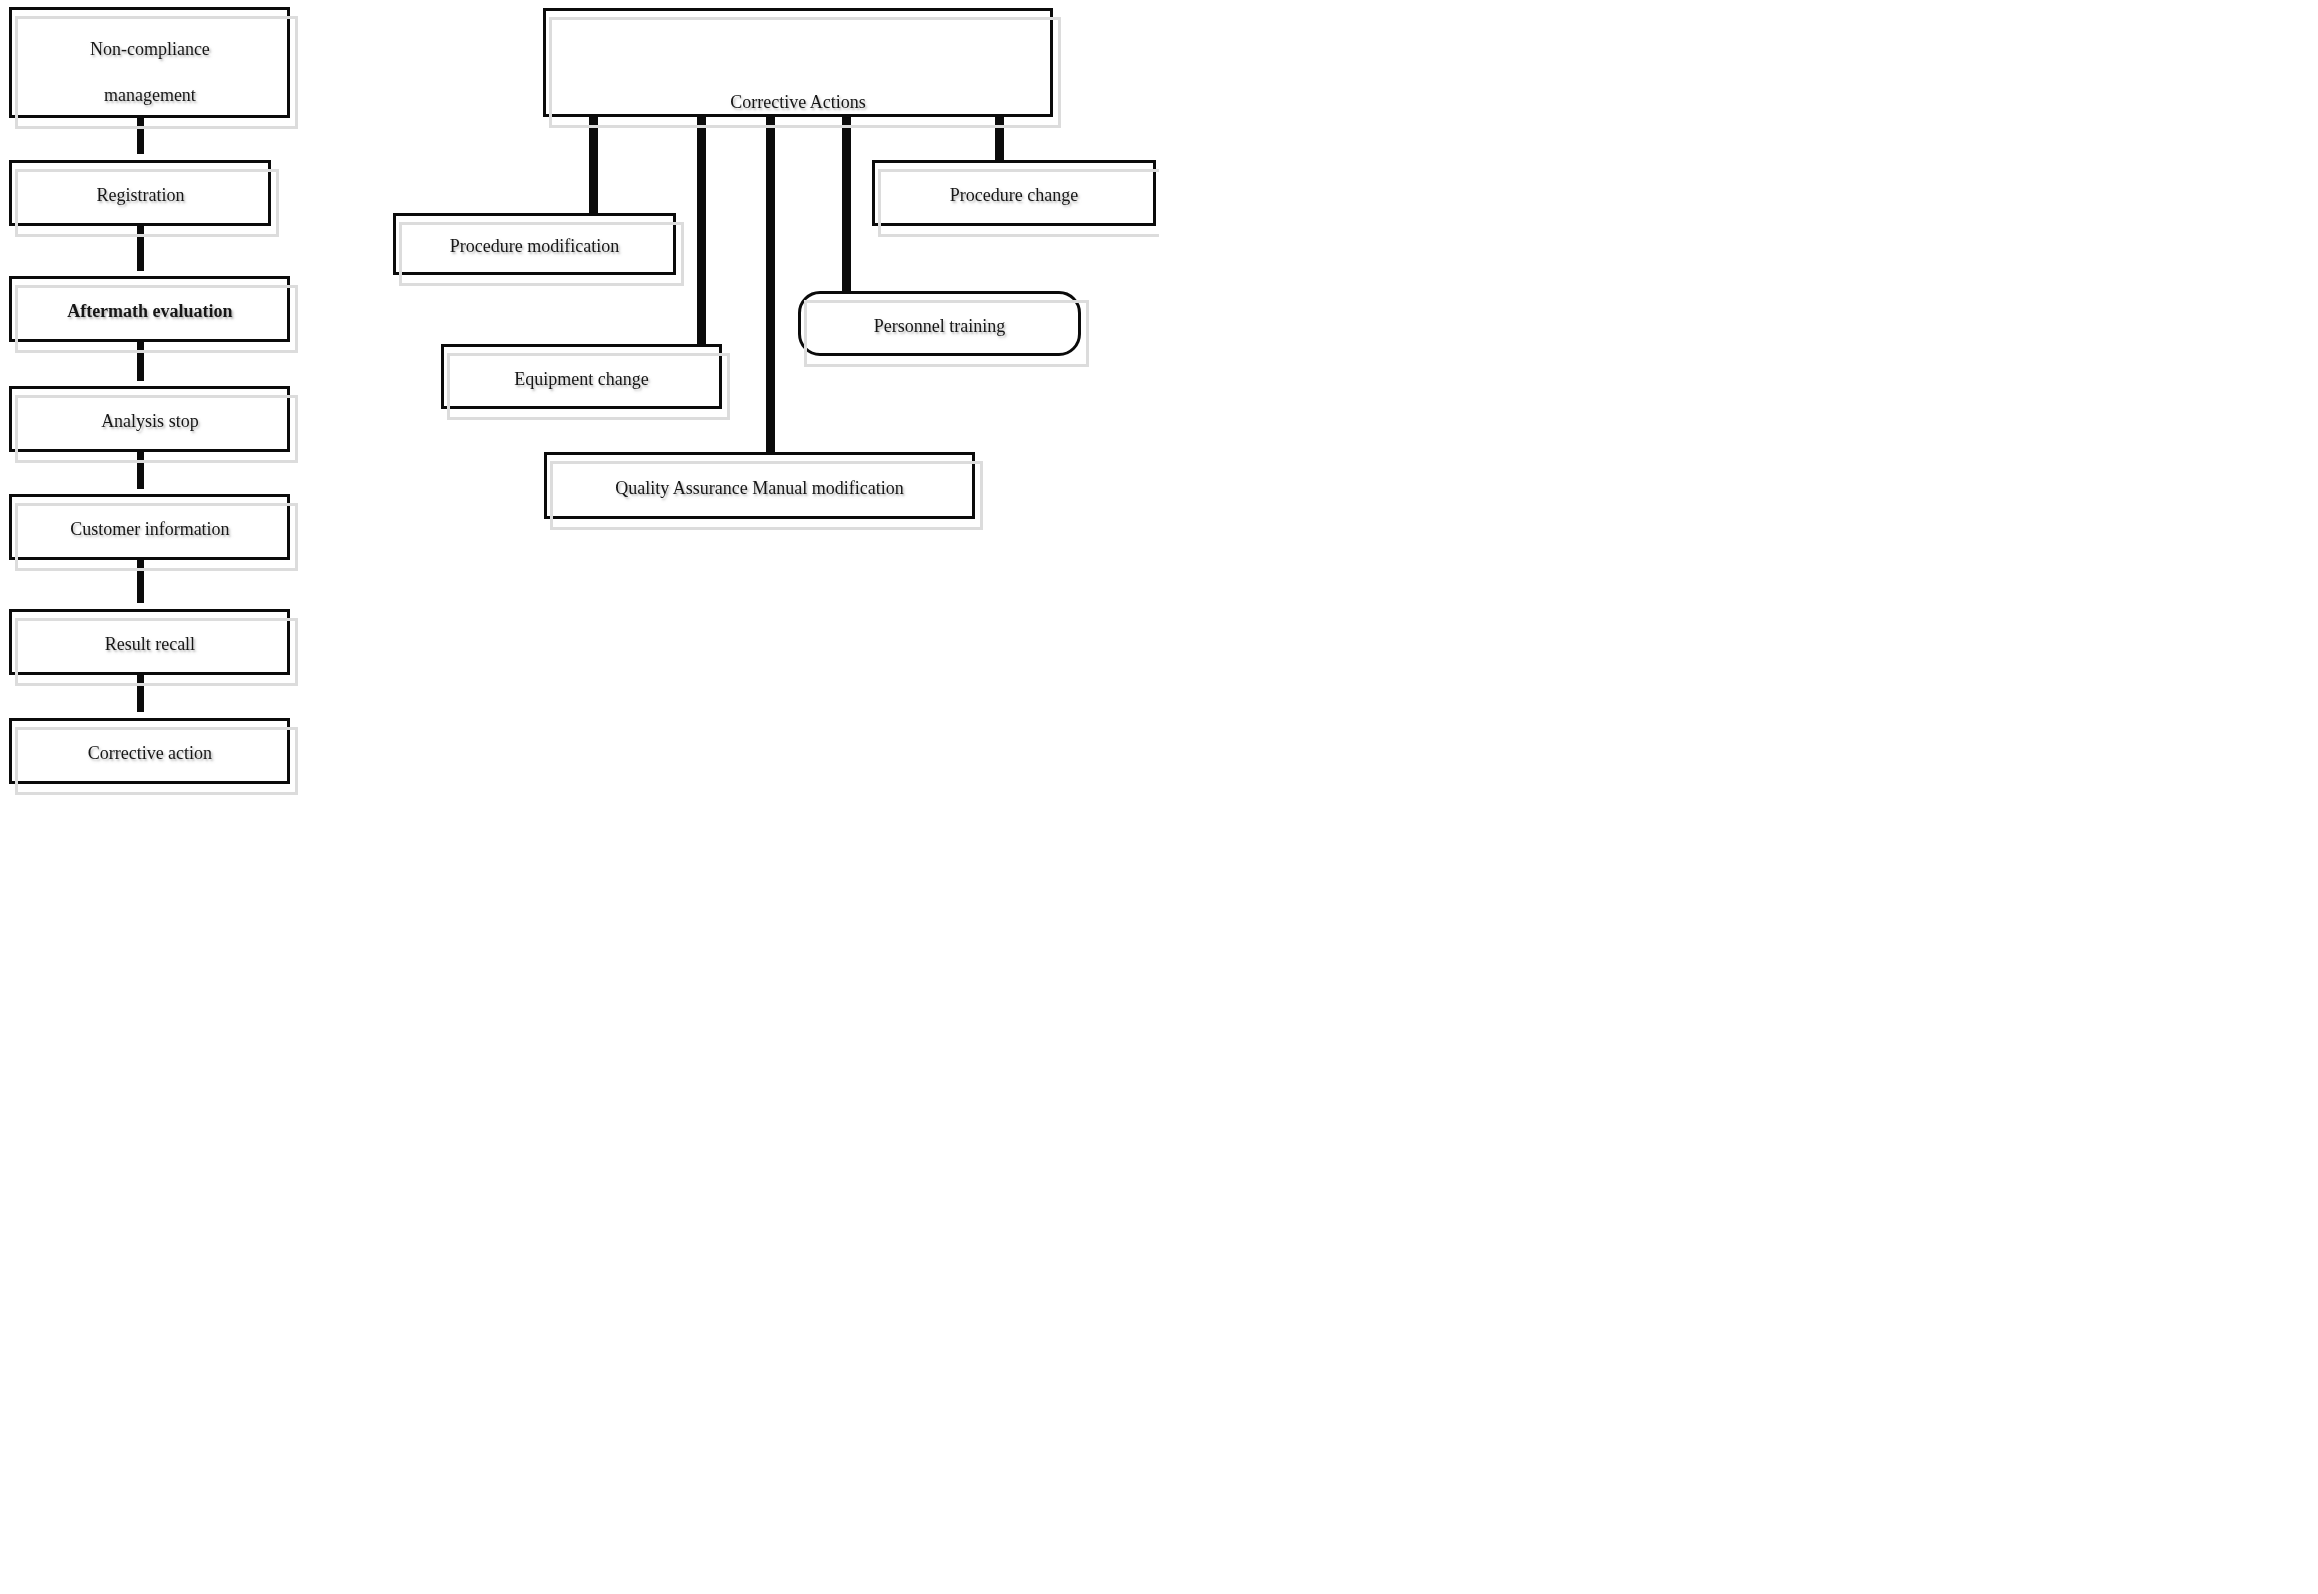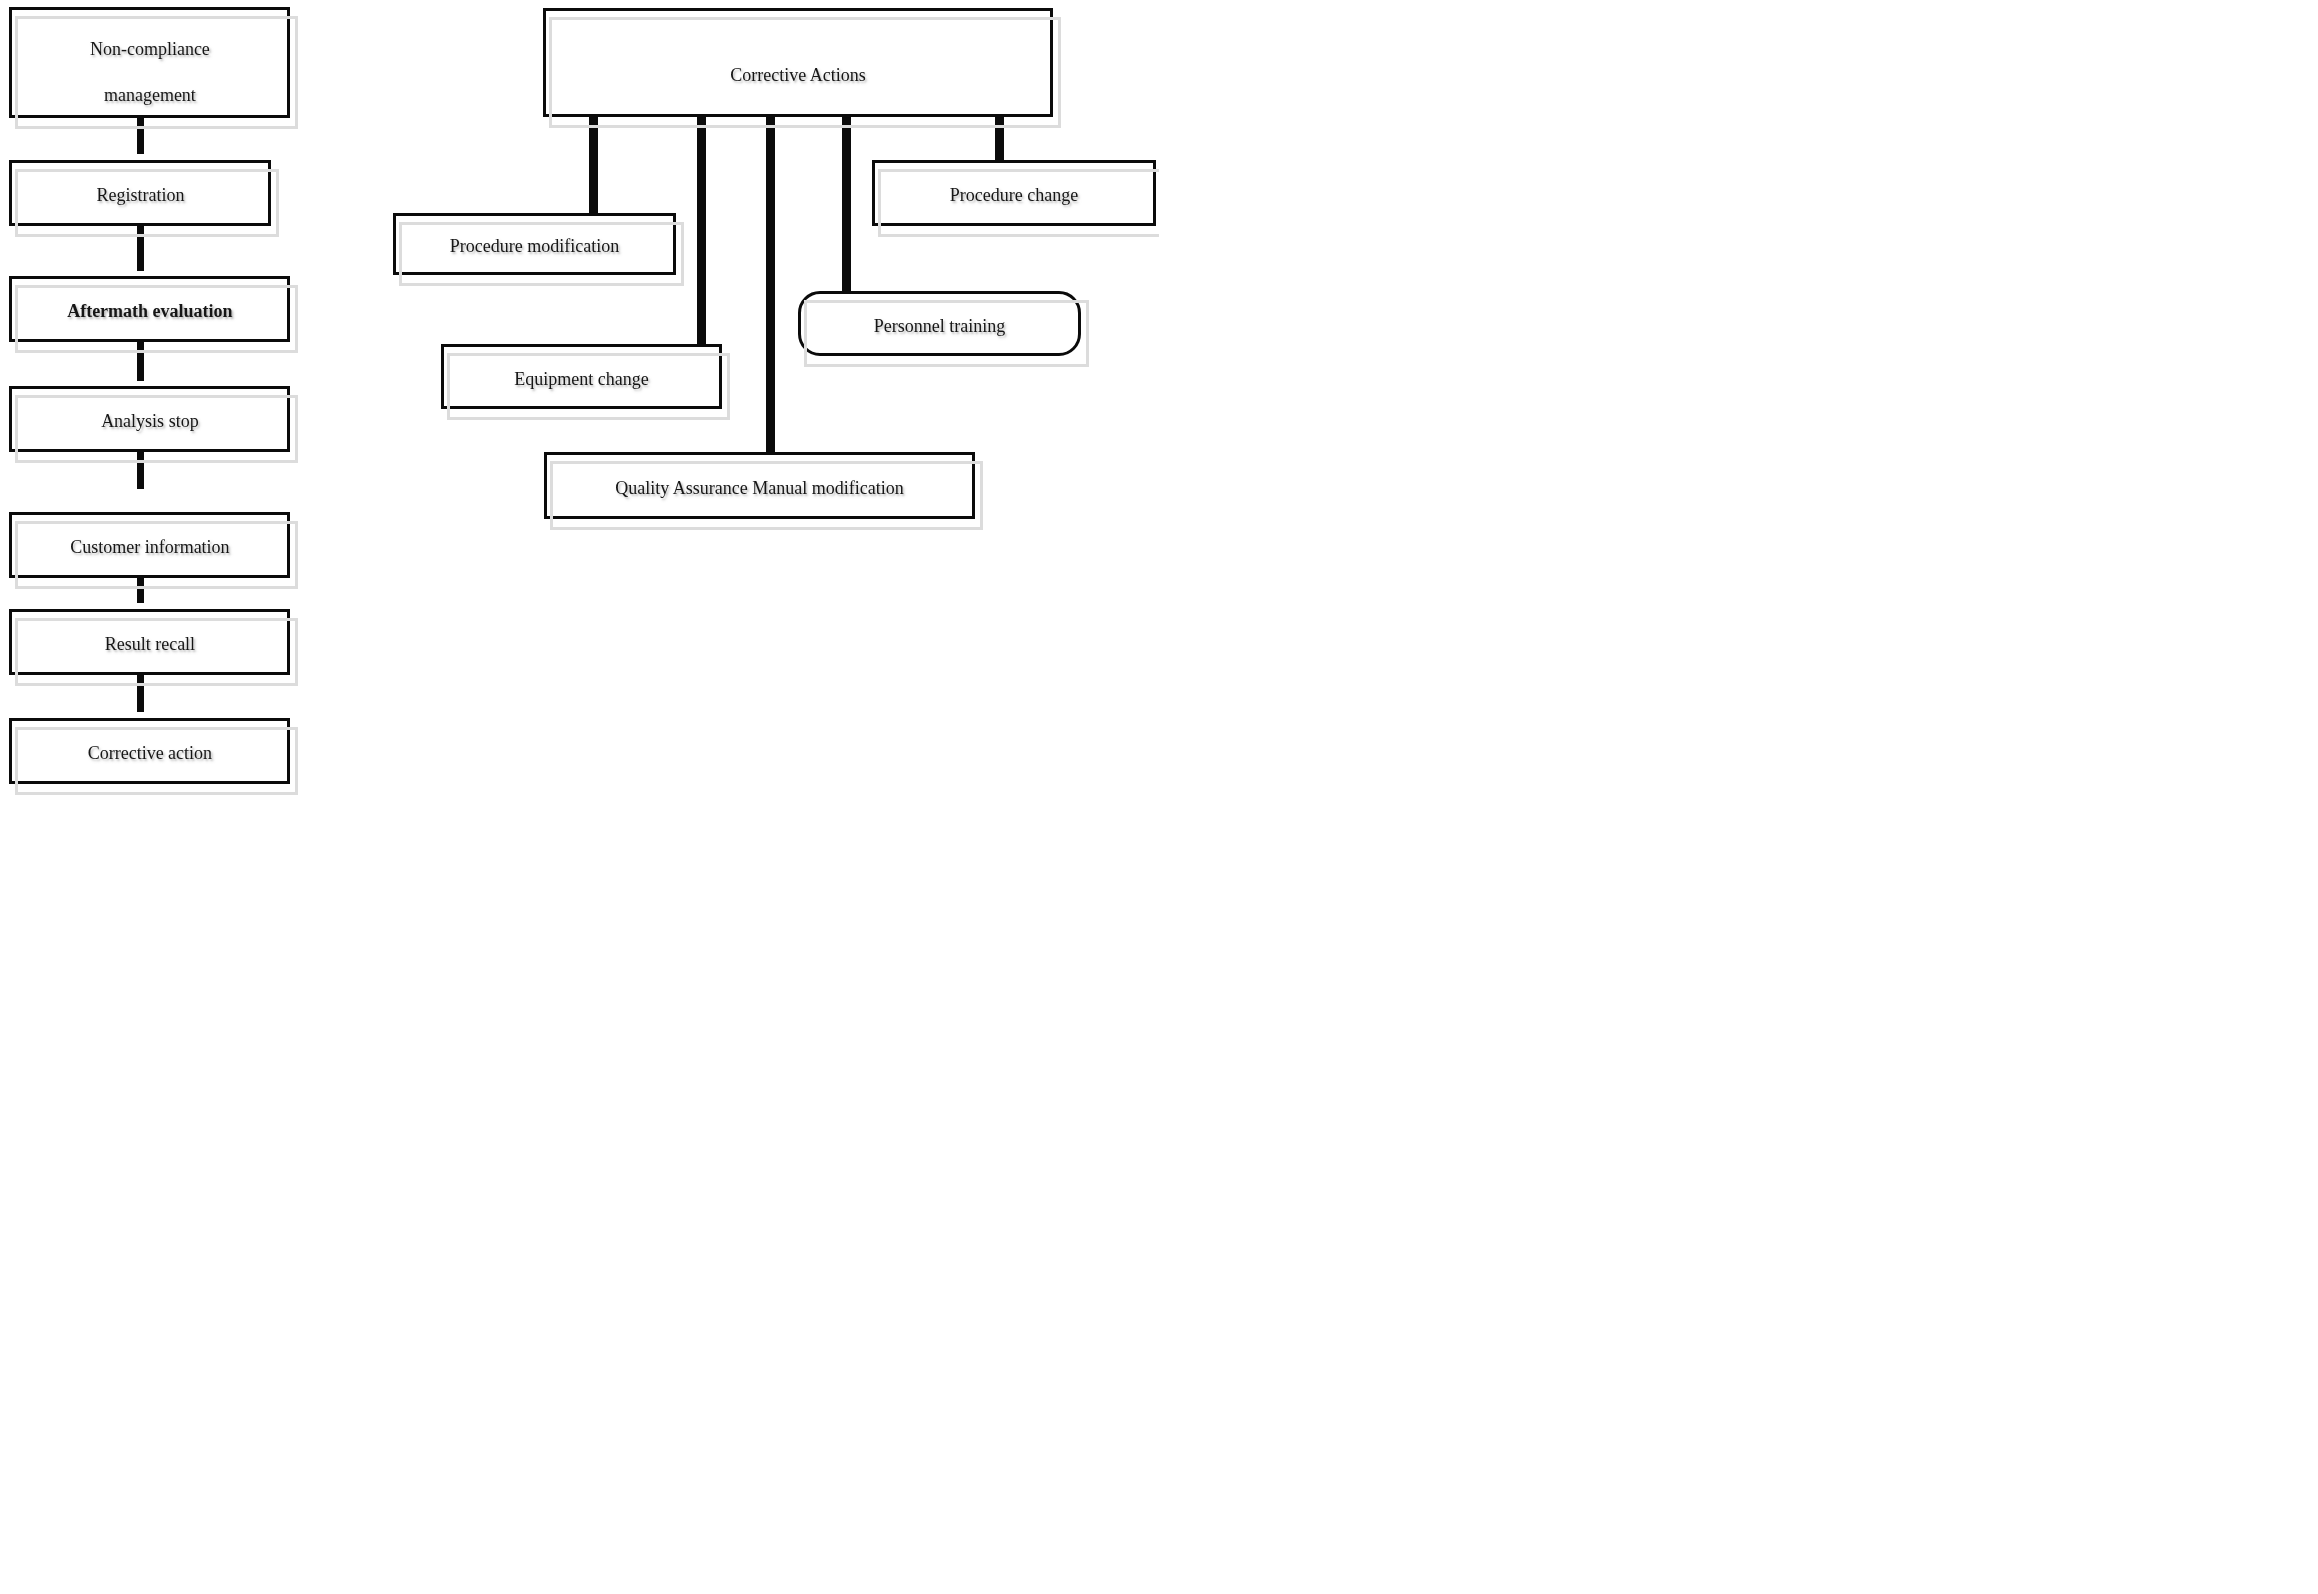--- a/index.html
+++ b/index.html
@@ -36,38 +36,38 @@
     pointer-events:none;
   }
   .node.two-line {
     flex-direction:column;
     align-items:center;
     justify-content:flex-start;
     padding-top:15.7px;
   }
   .node.two-line .line { display:block; line-height:46px; }
   .node.top-align {
-    align-items:center;
+    align-items:flex-end;
     padding-top:25px;
   }
   
   .vbar {
     position:absolute;
     background:#0b0b0b;
     z-index:1;
   }
   .vbar.left-col { left:137px; width:7px; }
   .vbar.tree-drop { width:8.6px; }
 
   
   #b1 { left:9.4px; top:7px;   width:281px; height:111px; }
   #b2 { left:9.4px; top:160px; width:262px; height:66px; }
   #b3 { left:9.4px; top:276px; width:281px; height:66px;font-weight:bold; }
   #b4 { left:9.4px; top:386px; width:281px; height:66px; }
-  #b5 { left:9.4px; top:512px; width:281px; height:66px; }
+  #b5 { left:9.4px; top:494px; width:281px; height:66px; }
   #b6 { left:9.4px; top:609px; width:281px; height:66px; }
   #b7 { left:9.4px; top:718px; width:281px; height:66px; }
   #lb1 { top:116px; height:38px; }
   #lb2 { top:225px; height:46px; }
   #lb3 { top:341px; height:40px; }
   #lb4 { top:451px; height:38px; }
   #lb5 { top:558px; height:45px; }
   #lb6 { top:673px; height:39px; }
 
   

